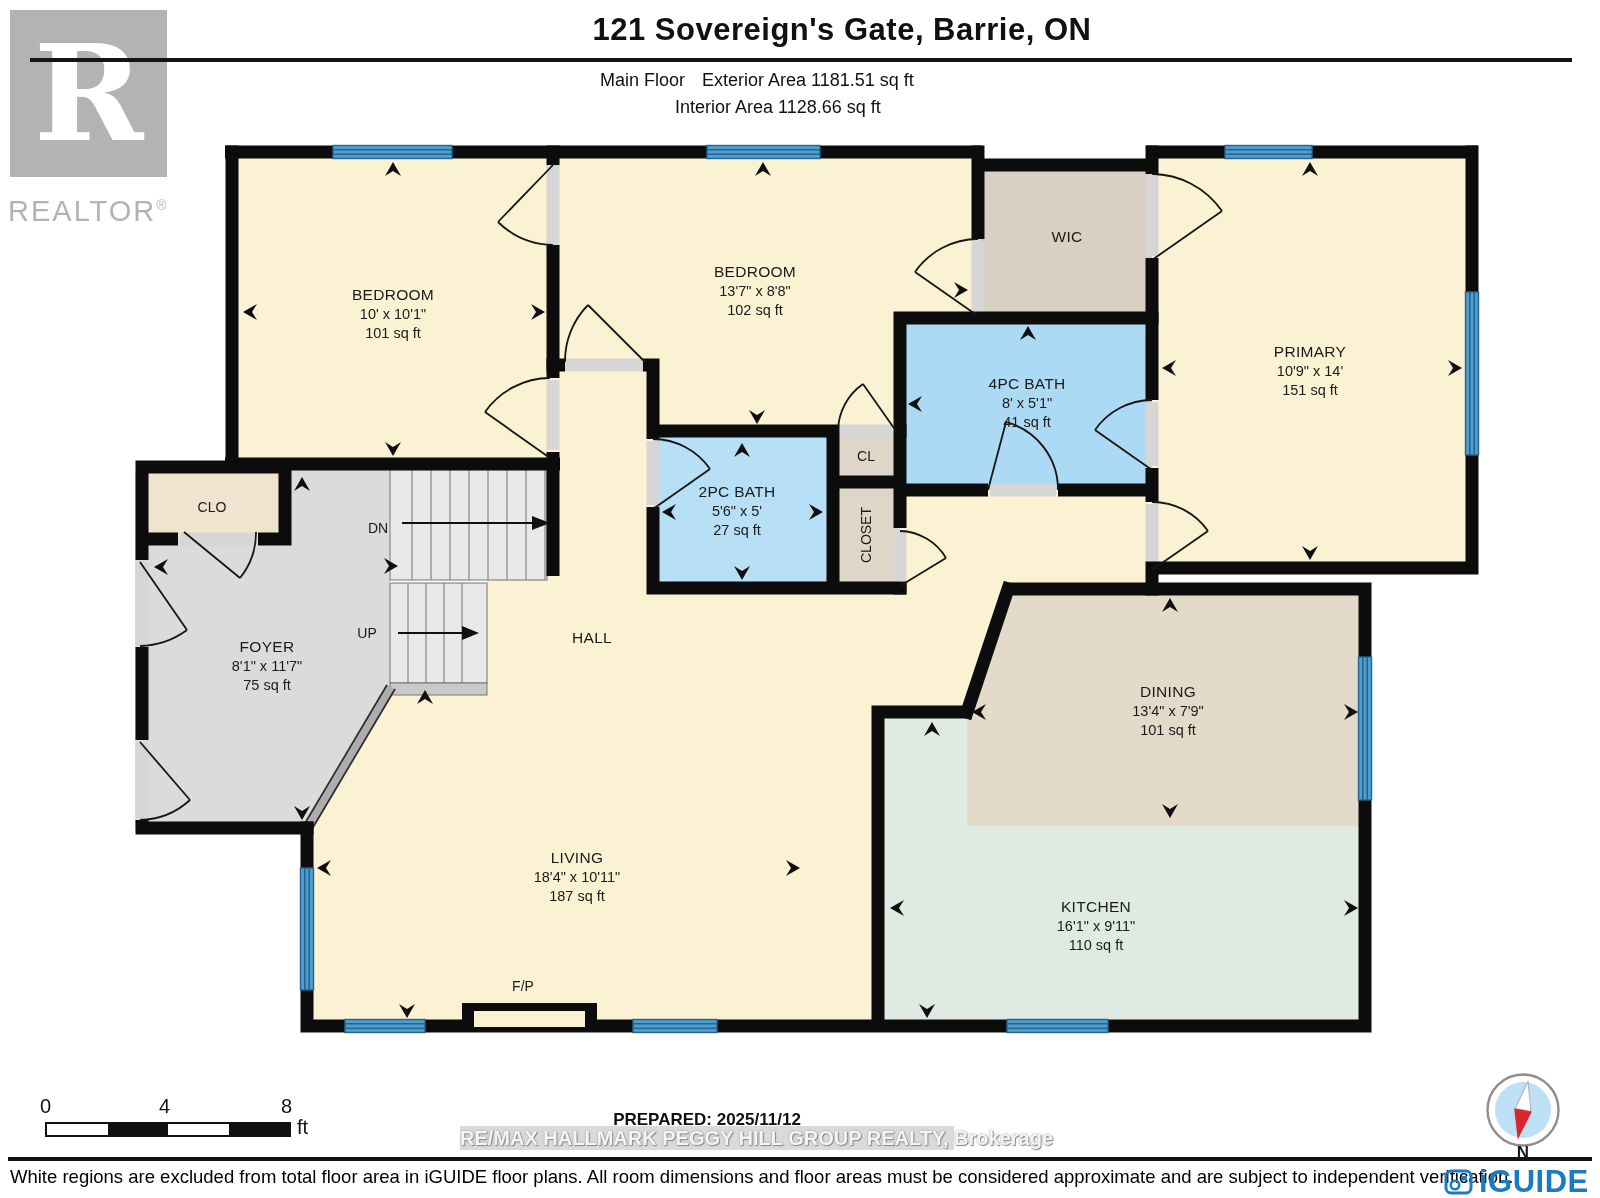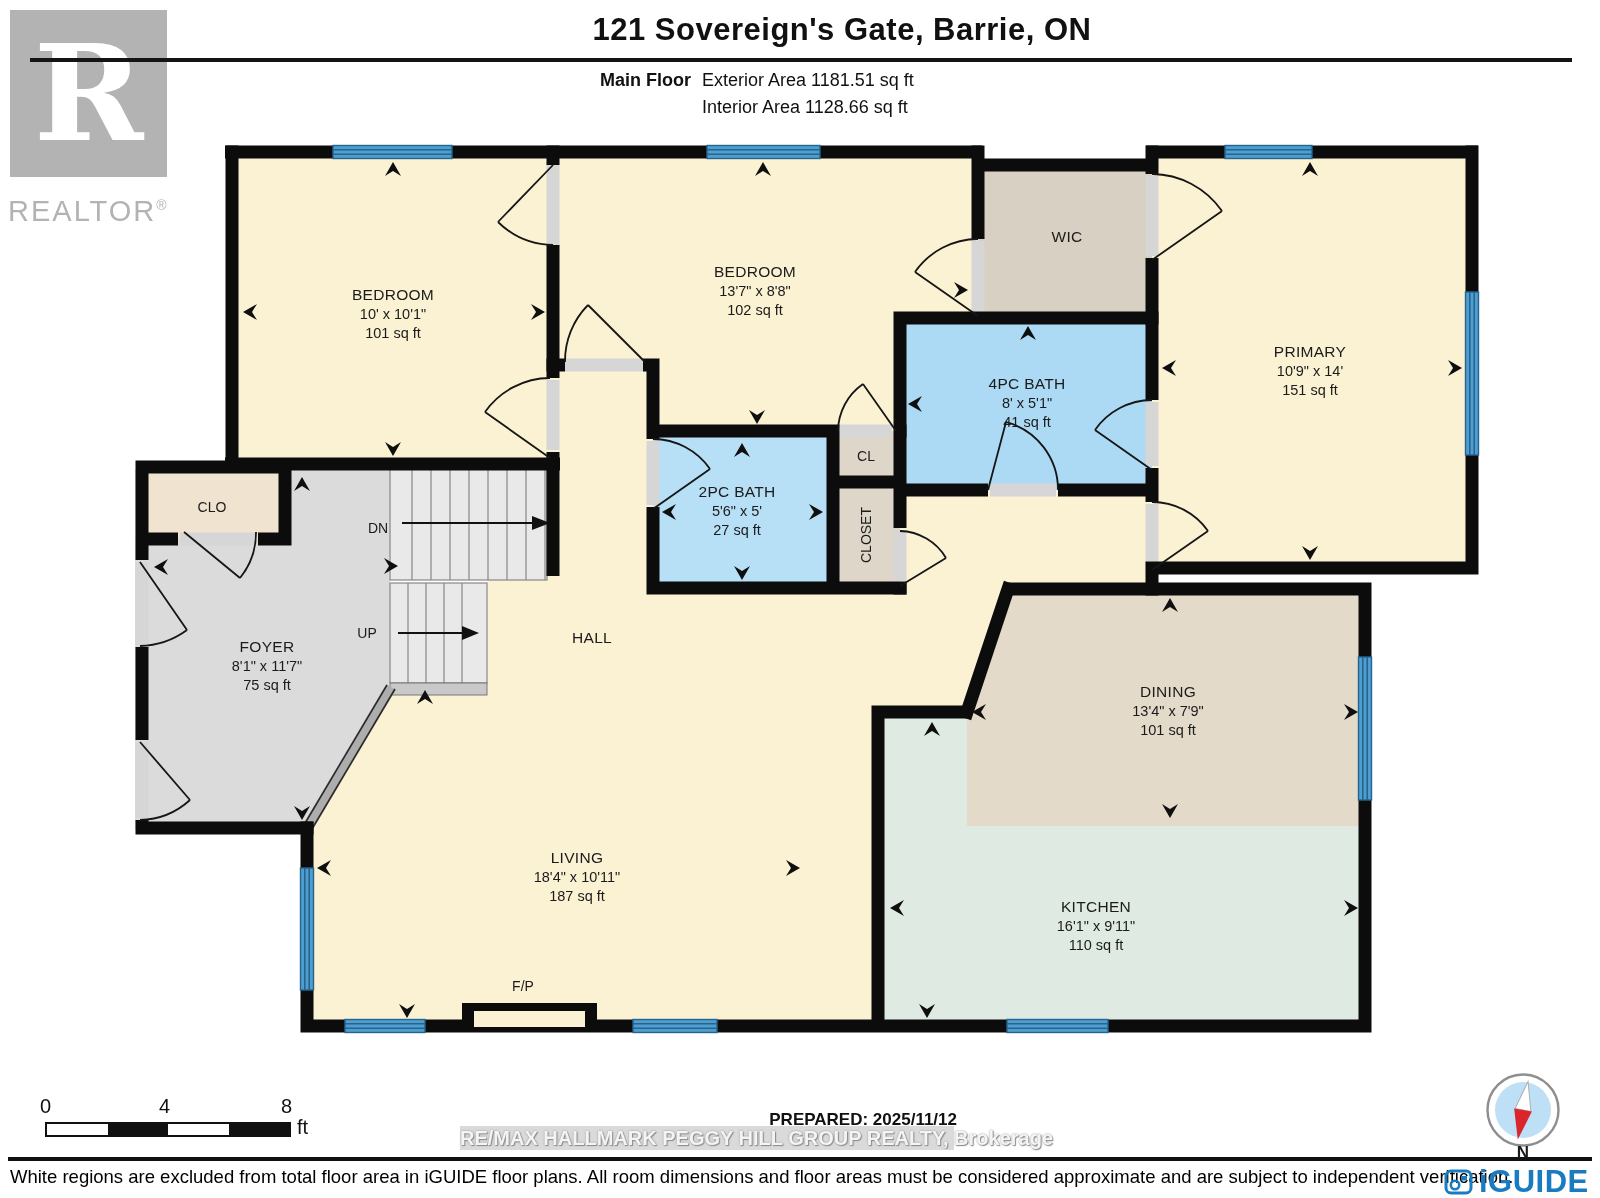--- a/index.html
+++ b/index.html
@@ -2,23 +2,23 @@
 <html><head>
 <meta charset="utf-8">
 <style>
   html,body{margin:0;padding:0;background:#fff;}
   #page{position:relative;width:1600px;height:1198px;background:#fff;overflow:hidden;
         font-family:"Liberation Sans", sans-serif;color:#111;}
   .abs{position:absolute;}
   
   #title{top:12px;left:0;width:1600px;text-align:center;font-size:31px;font-weight:bold;letter-spacing:.5px;padding-left:42px;}
   #rule{top:58px;left:30px;width:1542px;height:4px;background:#141414;z-index:6;}
-  #floorlabel{top:70px;left:600px;font-size:18px;font-weight:bold;}
+  #floorlabel{top:70px;left:600px;font-size:18px;font-weight:normal;}
   #extarea{top:70px;left:702px;font-size:18px;}
-  #intarea{top:97px;left:702px;font-size:18px;}
+  #intarea{top:97px;left:675px;font-size:18px;}
   
   #rlogo{top:10px;left:10px;width:157px;height:167px;background:#B3B3B3;z-index:5;
          display:flex;align-items:center;justify-content:center;}
   #rlogo span{font-family:"DejaVu Serif", serif;font-weight:bold;font-size:132px;color:#fff;line-height:1;}
   #rtext{top:195px;left:8px;width:200px;font-size:29px;color:#B3B3B3;letter-spacing:2px;}
   #rtext sup{font-size:14px;}
   
   #plan{top:0;left:0;z-index:2;}
   svg text{font-family:"Liberation Sans", sans-serif;fill:#1b1b1b;}
   .rname{font-size:15.5px;letter-spacing:.3px;}
@@ -26,21 +26,21 @@
   .rsm{font-size:14px;}
   
   #sb0{top:1095px;left:40px;font-size:20px;}
   #sb4{top:1095px;left:159px;font-size:20px;}
   #sb8{top:1095px;left:281px;font-size:20px;}
   #sbft{top:1116px;left:297px;font-size:20px;}
   #sbbar{top:1122px;left:45px;width:242px;height:11px;border:2px solid #111;display:flex;}
   #sbbar div{height:100%;flex:1;}
   .segW{background:#fff;} .segB{background:#111;}
   
-  #prepared{top:1110px;left:457px;width:500px;text-align:right;font-size:17px;font-weight:bold;z-index:3;}
+  #prepared{top:1110px;left:457px;width:500px;text-align:center;font-size:17px;font-weight:bold;z-index:3;}
   #watermark{top:1126px;left:460px;width:494px;height:24px;line-height:24px;
              background:rgba(215,215,215,.92);color:#F4F4F4;font-size:20px;font-weight:600;
              white-space:nowrap;text-shadow:0 0 2px #909090, 1px 1px 1px #8a8a8a;z-index:4;}
   #botline{top:1157px;left:8px;width:1584px;height:4px;background:#111;}
   #disclaimer{top:1166px;left:10px;width:1580px;font-size:18.5px;color:#000;}
   
   #compass{top:1068px;left:1479px;z-index:3;}
   #iguide{top:1164px;left:1444px;display:flex;align-items:center;gap:5px;z-index:5;}
   #iguide .word{color:#1A7CC0;font-size:31px;font-weight:bold;letter-spacing:.5px;}
 </style>

